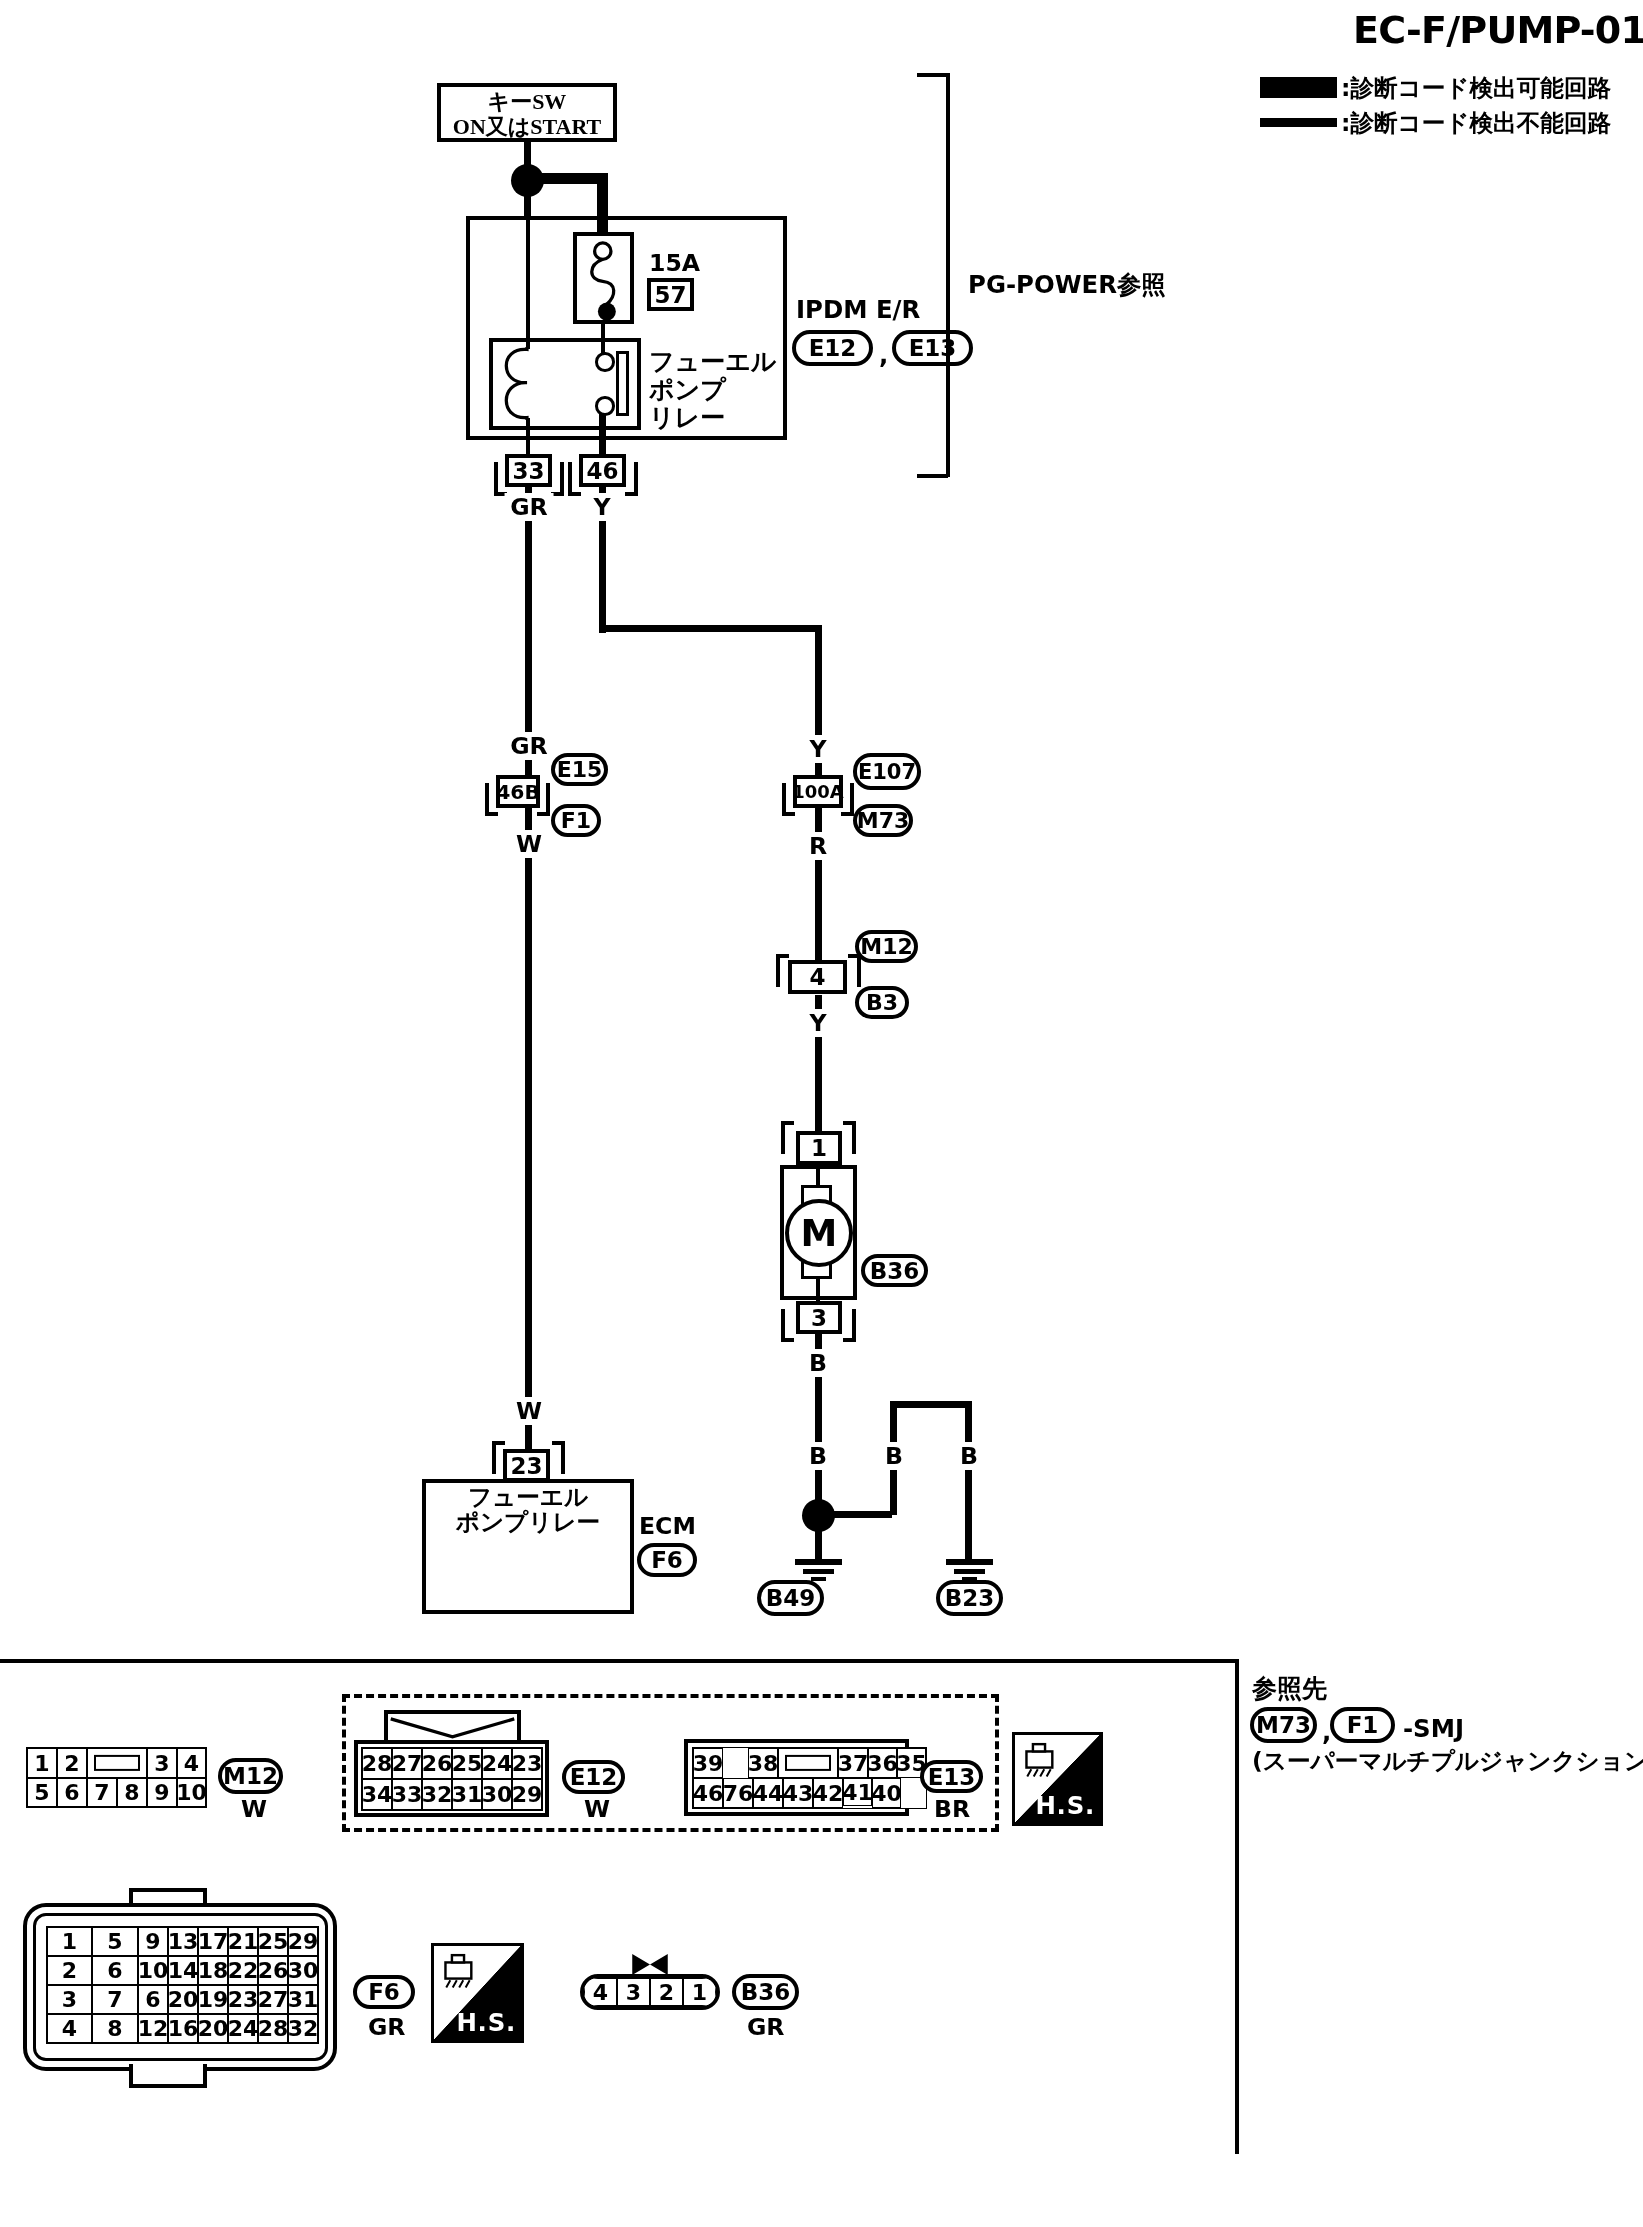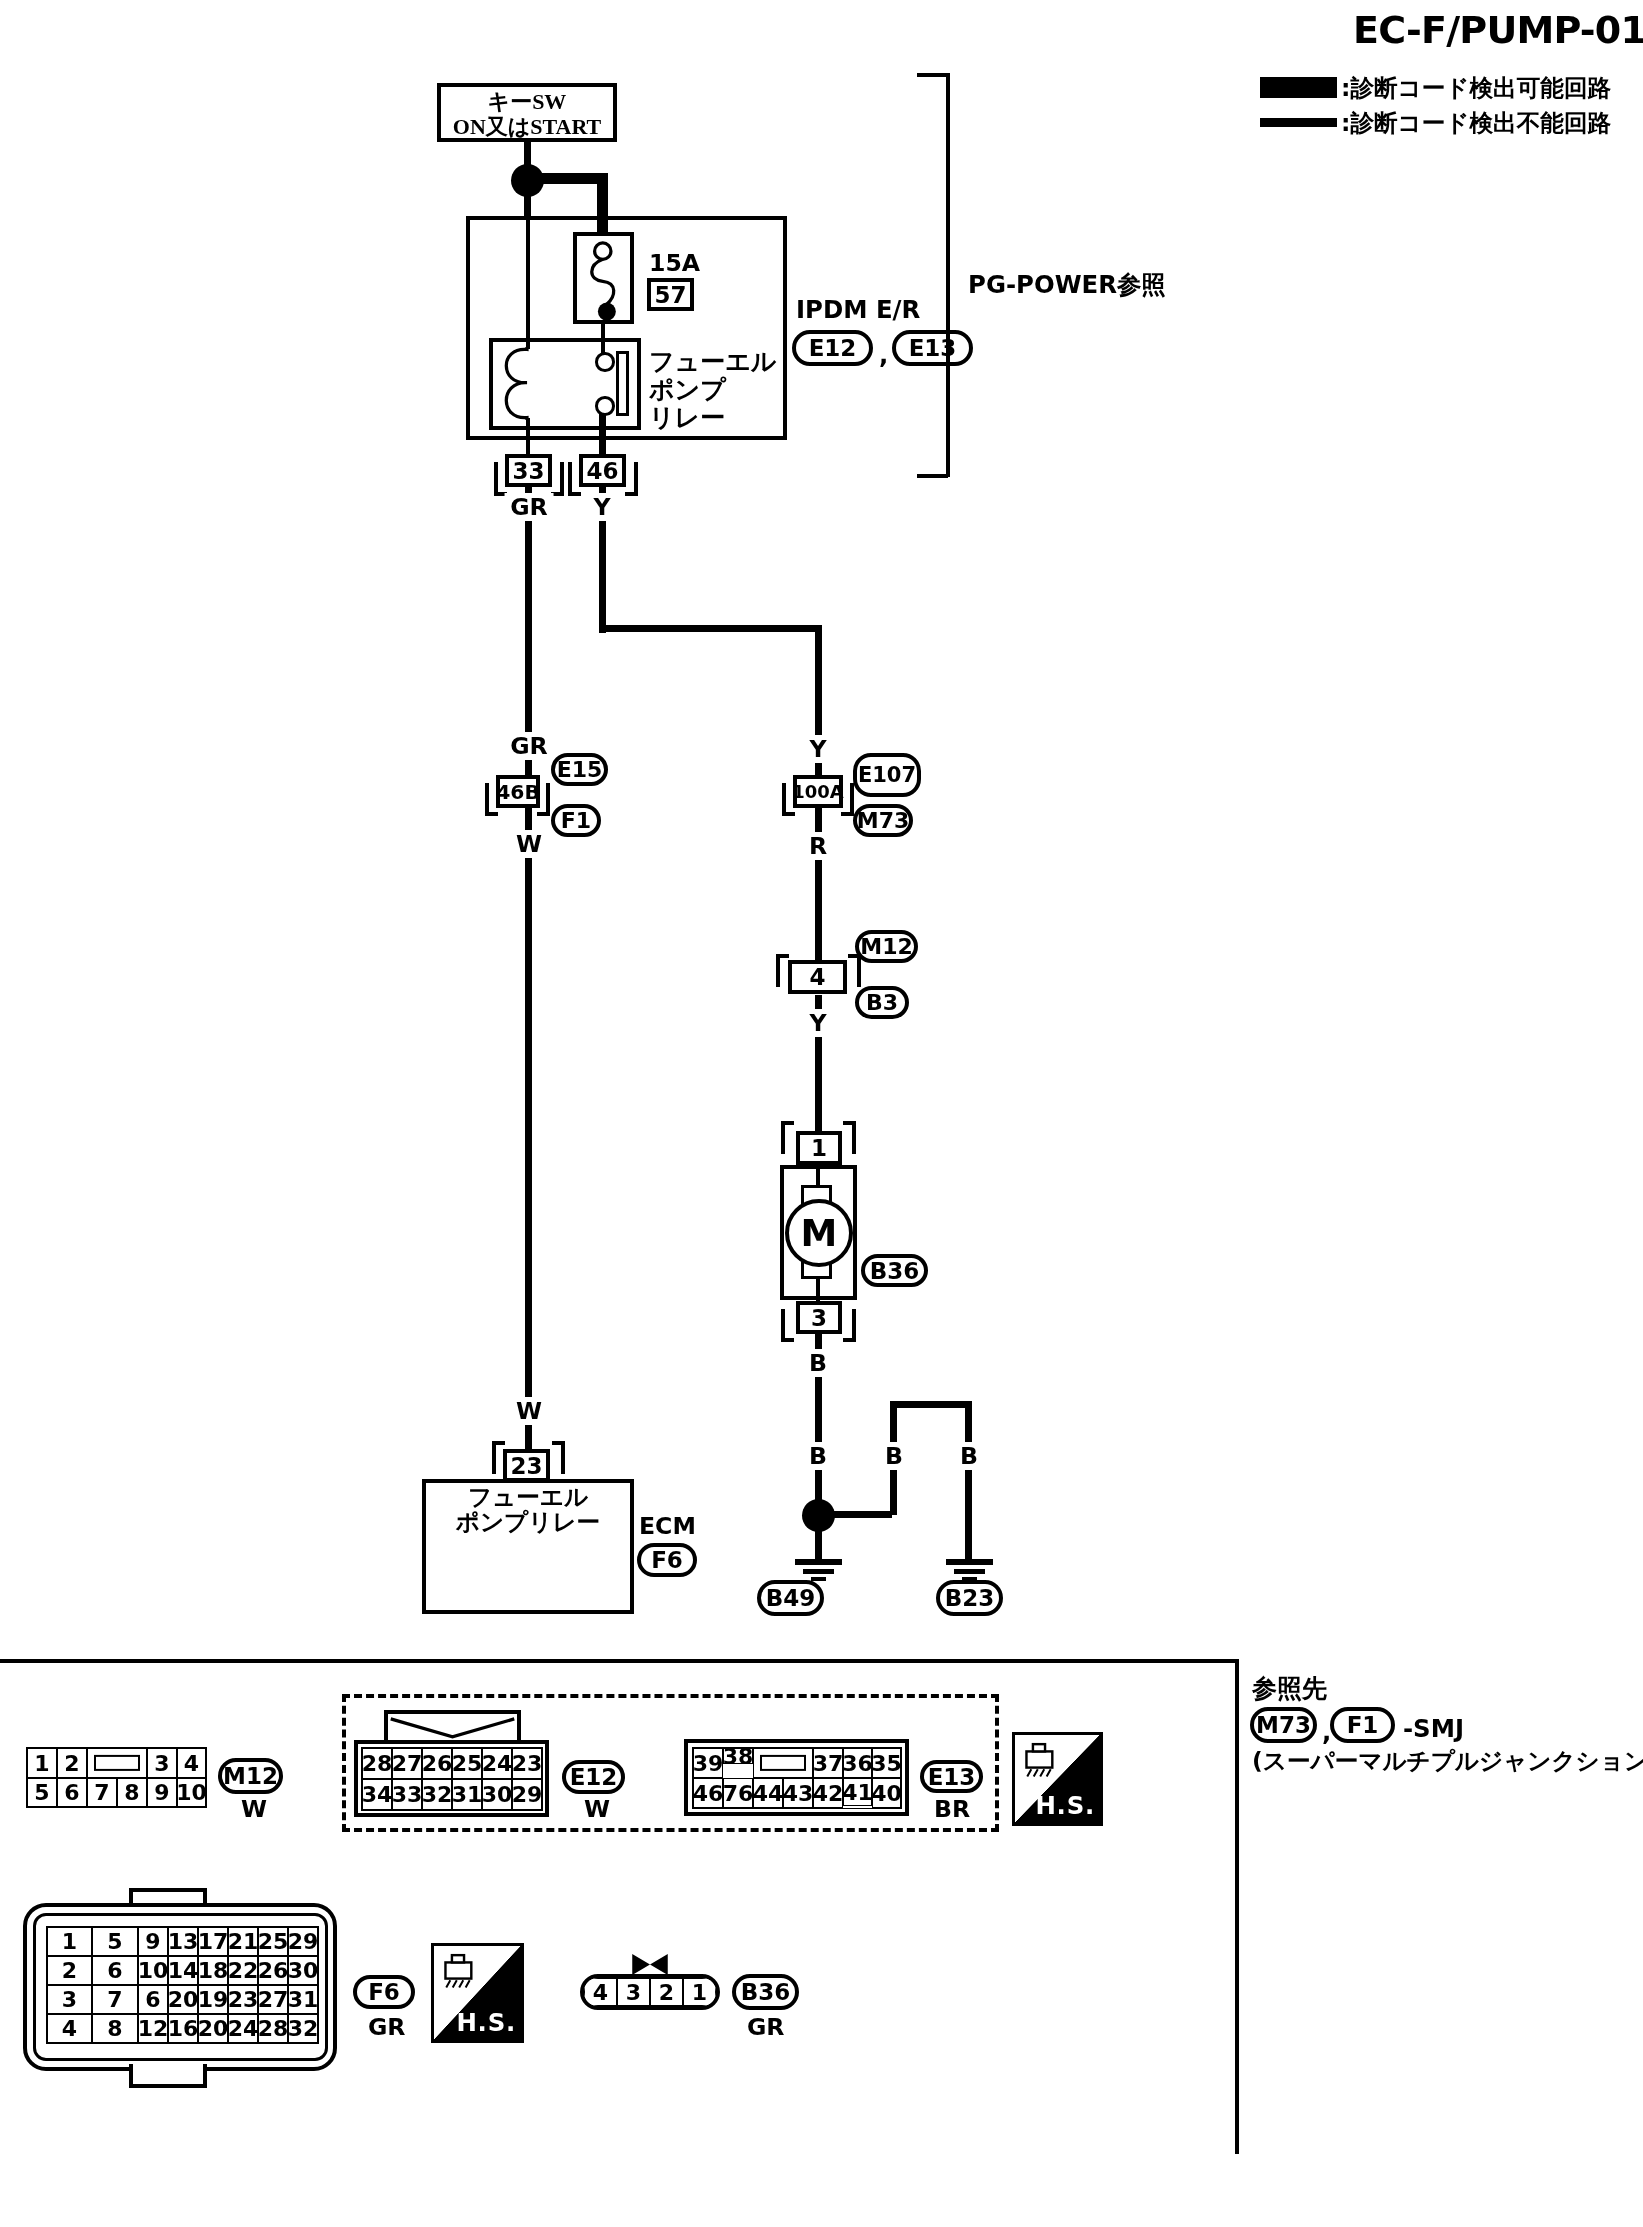--- a/index.html
+++ b/index.html
@@ -145,21 +145,21 @@
 
   <div class="w" style="left:599px;top:487px;width:7.3px;height:146px;"></div>
   <div class="wlbl" style="left:602px;top:493px;">Y</div>
   <div class="w" style="left:599px;top:625px;width:223px;height:7.3px;"></div>
   <div class="w" style="left:815px;top:625px;width:7.3px;height:151px;"></div>
   <div class="wlbl" style="left:818px;top:735px;">Y</div>
 
   <div class="ck bl" style="left:782px;top:783px;"></div>
   <div class="ck br" style="left:841px;top:783px;"></div>
   <div class="nbox" style="left:793px;top:775px;width:50px;height:33px;font-size:18px;">100A</div>
-  <div class="pill" style="left:853px;top:753px;width:68px;height:44px;font-size:21px;">E107</div>
+  <div class="pill" style="left:853px;top:753px;width:68px;height:37px;font-size:21px;">E107</div>
   <div class="pill" style="left:853px;top:804px;width:60px;height:33px;font-size:22px;">M73</div>
   <div class="w" style="left:815px;top:806px;width:7.3px;height:156px;"></div>
   <div class="wlbl" style="left:818px;top:832px;">R</div>
 
   <div class="pill" style="left:855px;top:930px;width:63px;height:33px;font-size:22px;">M12</div>
   <div class="ck tl" style="left:776px;top:954px;"></div>
   <div class="ck tr" style="left:848px;top:954px;"></div>
   <div class="nbox" style="left:788px;top:960px;width:59px;height:34px;">4</div>
   <div class="pill" style="left:855px;top:986px;width:54px;height:33px;font-size:22px;">B3</div>
   <div class="w" style="left:815px;top:995px;width:7.3px;height:138px;"></div>
@@ -250,21 +250,21 @@
       <div class="gcell">30</div>
       <div class="gcell">29</div>
     </div>
   <div class="pill" style="left:562px;top:1760px;width:63px;height:34px;">E12</div>
   <div class="txt" style="left:584px;top:1795px;font-size:23.6px;">W</div>
 
   <div class="box" style="left:684px;top:1739px;width:225px;height:77px;"></div>
   <div class="pgrid" style="left:692px;top:1747px;">
     <div class="prow">
       <div class="pcell" style="width:30px;height:30px;">39</div>
-      <div class="pcell" style="width:30px;height:16px;">38</div>
+      <div class="pcell" style="width:30px;height:30px;margin-left:25px;">38</div>
       <div class="pcell slot" style="width:60px;height:30px;"></div>
       <div class="pcell" style="width:30px;height:30px;">37</div>
       <div class="pcell" style="width:29px;height:30px;">36</div>
       <div class="pcell" style="width:29px;height:30px;">35</div>
     </div>
     <div class="prow">
       <div class="pcell" style="width:30px;height:30px;">46</div>
       <div class="pcell" style="width:30px;height:30px;">76</div>
       <div class="pcell" style="width:30px;height:30px;">44</div>
       <div class="pcell" style="width:30px;height:30px;">43</div>

